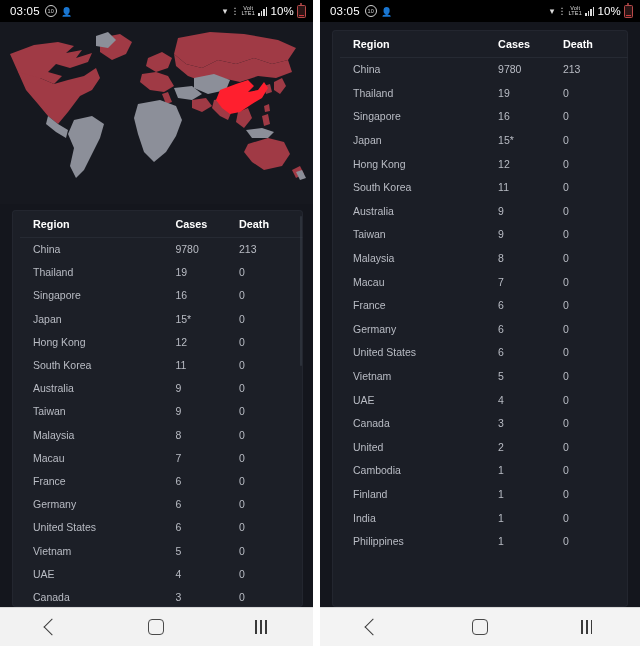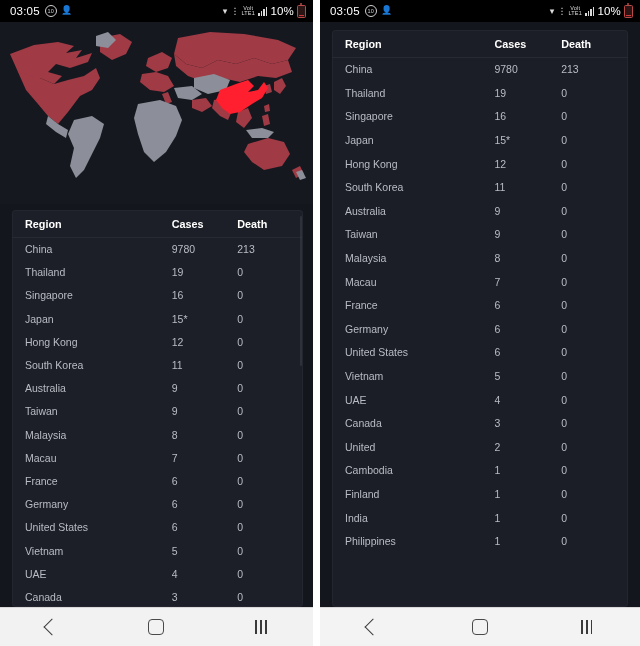--- a/index.html
+++ b/index.html
@@ -12,21 +12,21 @@
   .phone{position:relative;width:313px;height:646px;background:#14161d;display:flex;flex-direction:column;overflow:hidden;}
   .phone.right{width:320px;}
   .divider{width:7px;height:646px;background:#ffffff;flex:0 0 7px;}
 
   
   .statusbar{
     height:22px;flex:0 0 22px;background:#000000;color:#ffffff;
     display:flex;align-items:center;justify-content:space-between;
     padding:0 7px 0 10px;font-size:11px;letter-spacing:.2px;
   }
-  .sb-left{display:flex;align-items:flex-start;gap:5px;}
+  .sb-left{display:flex;align-items:flex-end;gap:5px;}
   .sb-right{display:flex;align-items:center;gap:3px;}
   .sb-time{font-size:11.5px;font-weight:400;color:#fff;}
   .ic-alarm{width:10px;height:10px;border:1.2px solid #cfcfcf;border-radius:50%;position:relative;font-size:5.5px;
     display:flex;align-items:center;justify-content:center;color:#cfcfcf;}
   .ic-person{font-size:9px;color:#c9c9c9;position:relative;top:0px;}
   .ic-dl{font-size:9px;color:#dcdcdc;}
   .ic-dots{font-size:9px;color:#dcdcdc;letter-spacing:-1px;}
   .ic-volte{font-size:5.5px;line-height:5.5px;color:#dcdcdc;text-align:center;}
   .ic-sig{display:inline-flex;align-items:flex-end;gap:1px;height:9px;}
   .ic-sig i{display:block;width:1.6px;background:#dcdcdc;}
@@ -42,20 +42,21 @@
   
   .mapwrap{flex:0 0 182px;position:relative;background:#16181f;overflow:hidden;}
   .mapwrap svg{position:absolute;left:-4px;top:-2px;width:325px;height:186px;display:block;}
 
   
   .cardzone{flex:1;min-height:0;position:relative;padding:6px 10px 0 12px;box-sizing:border-box;background:#14161d;}
   .phone.right .cardzone{padding:8px 12px 0 12px;}
   .card{
     background:#1c1f27;border-radius:4px;overflow:hidden;height:100%;
     box-shadow:0 0 0 1px #23262f inset;
+    padding-left:8px;
   }
   .phone.right .card{background:#1b1e26;}
   .tbl{width:100%;border-collapse:collapse;table-layout:fixed;}
   .tbl th,.tbl td{text-align:left;font-size:10.5px;padding:0;}
   .tbl thead th{
     color:#ffffff;font-weight:700;font-size:10.8px;
     padding:8px 0 7px 0;border-bottom:1px solid #262a33;
   }
   .tbl tbody td{
     color:#b9bcc4;font-weight:400;padding:5.1px 0;

